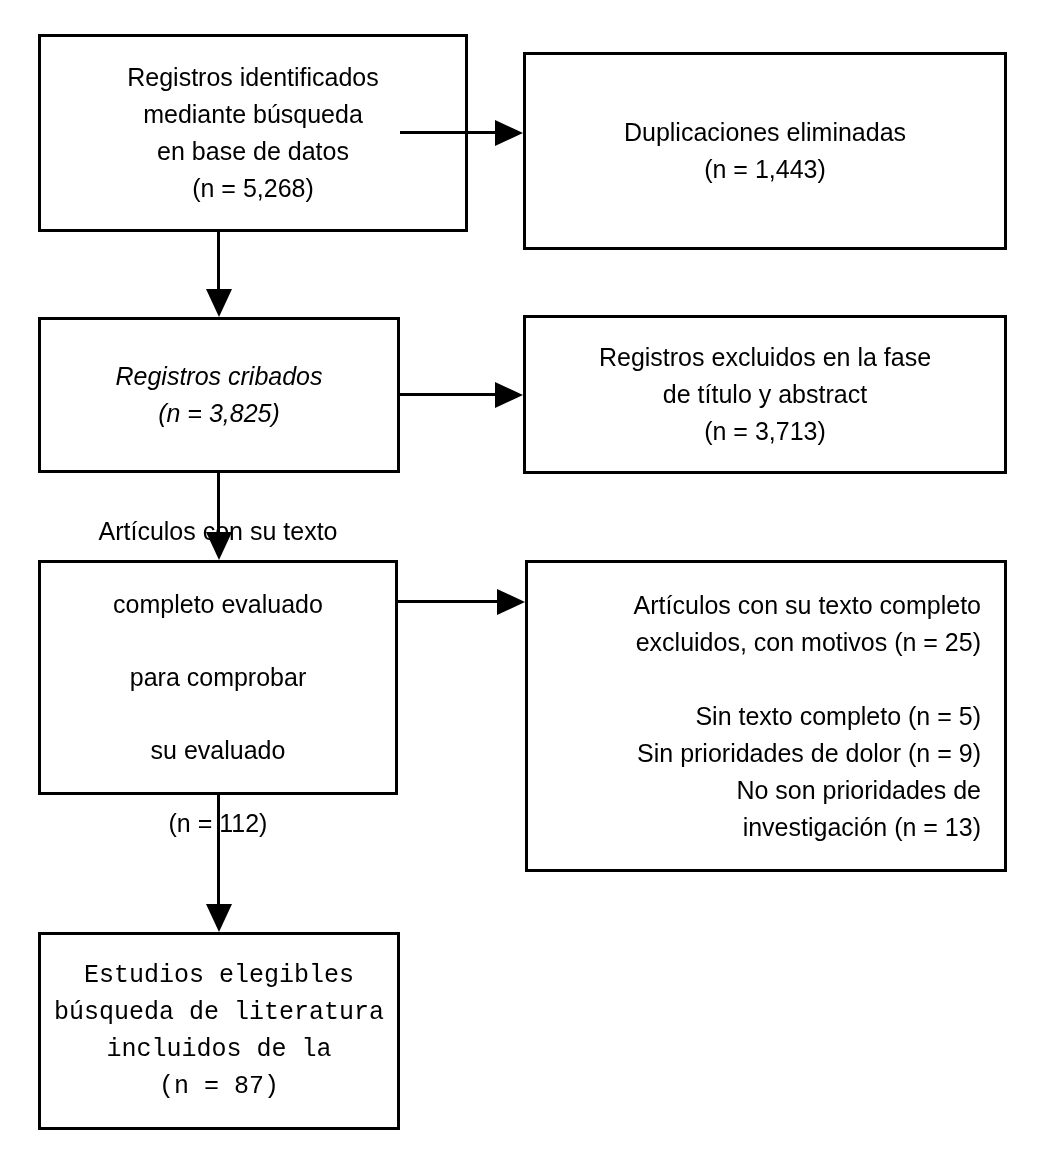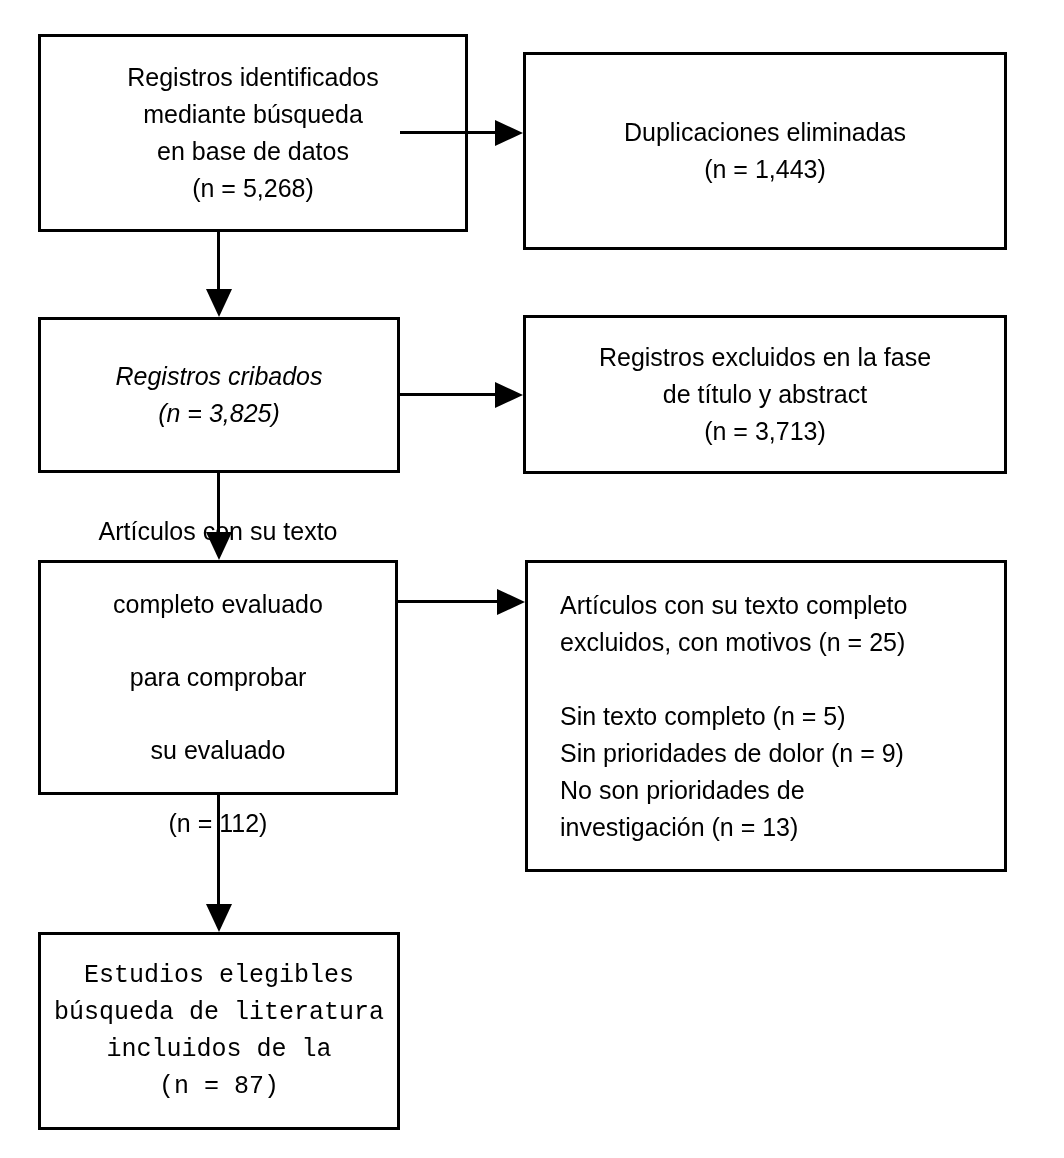--- a/index.html
+++ b/index.html
@@ -25,24 +25,24 @@
     flex-direction: column;
     justify-content: center;
     font-size: 25px;
     line-height: 37px;
   }
   .box.center {
     align-items: center;
     text-align: center;
   }
   .box.left {
-    align-items: flex-start;
+    align-items: flex-end;
     text-align: left;
     padding-left: 32px;
-    padding-right: 0;
+    padding-right: 23px;
   }
   .box-line {
     min-height: 37px;
     white-space: nowrap;
   }
   .arrow {
     position: absolute;
   }
   .arrow .stem-v {
     position: absolute;

